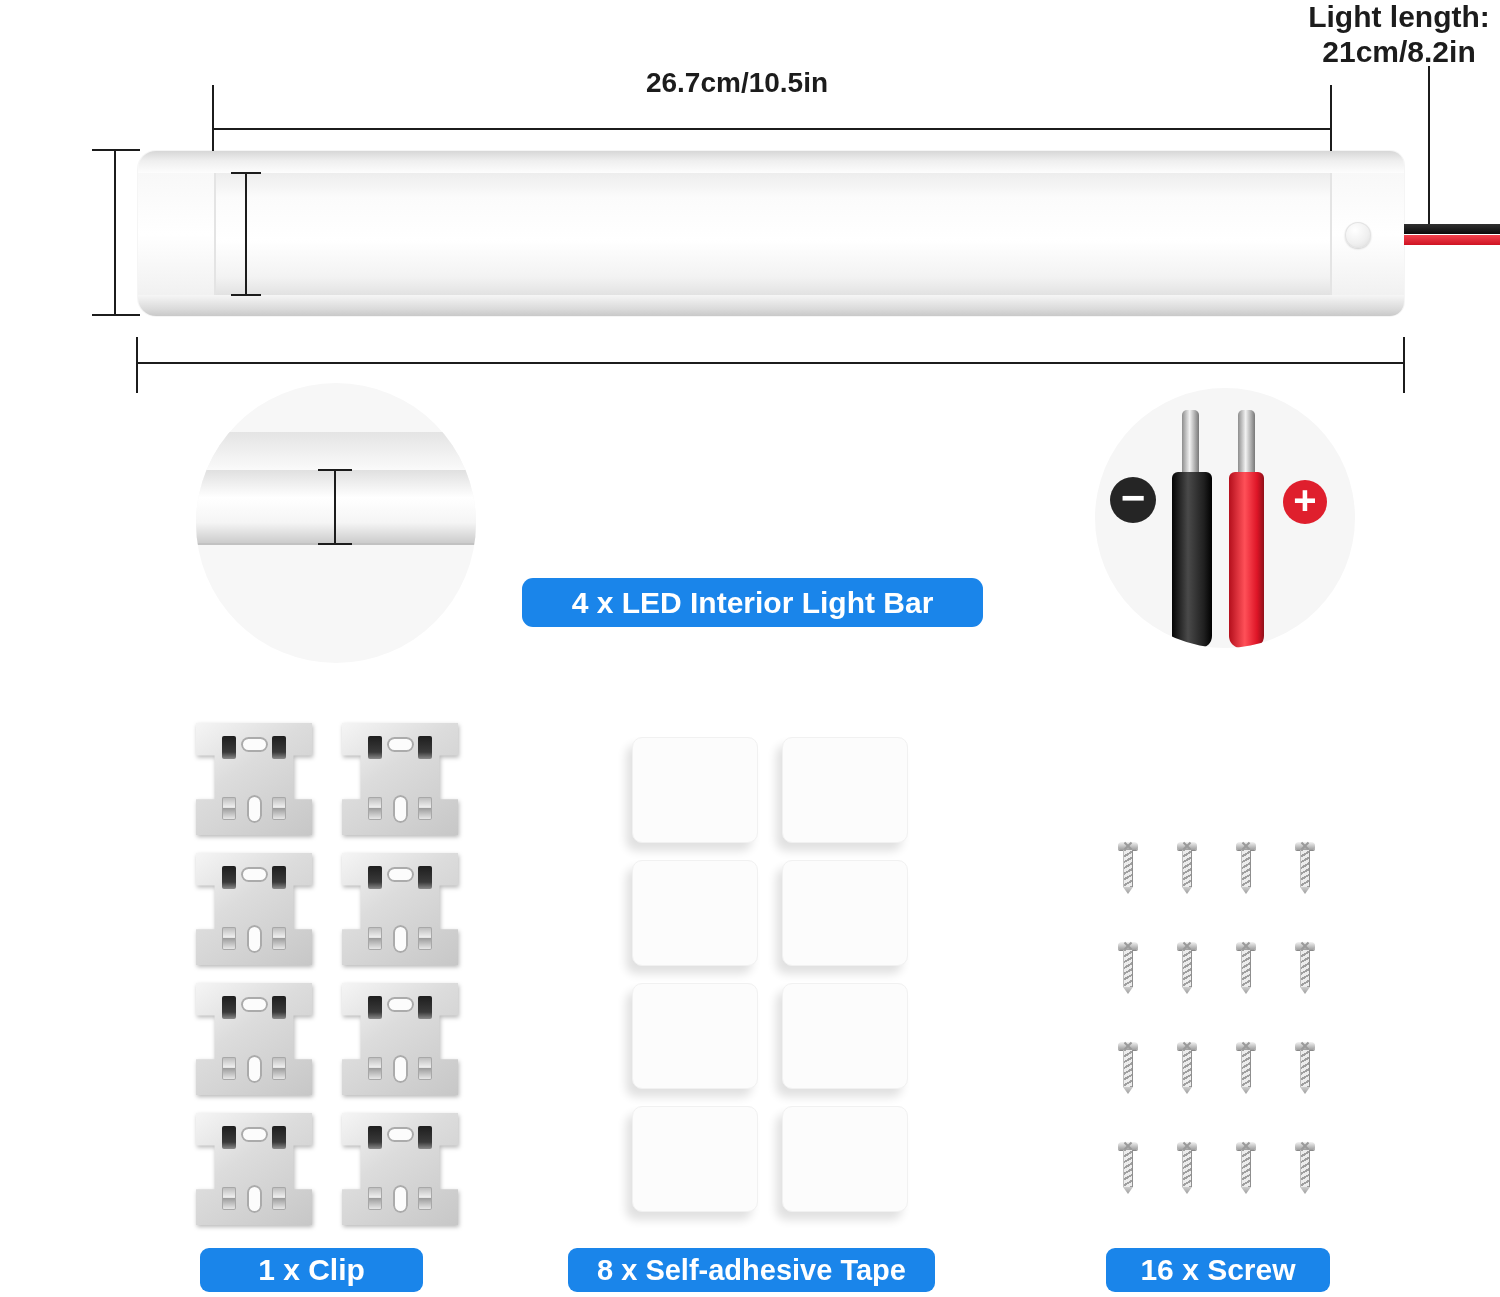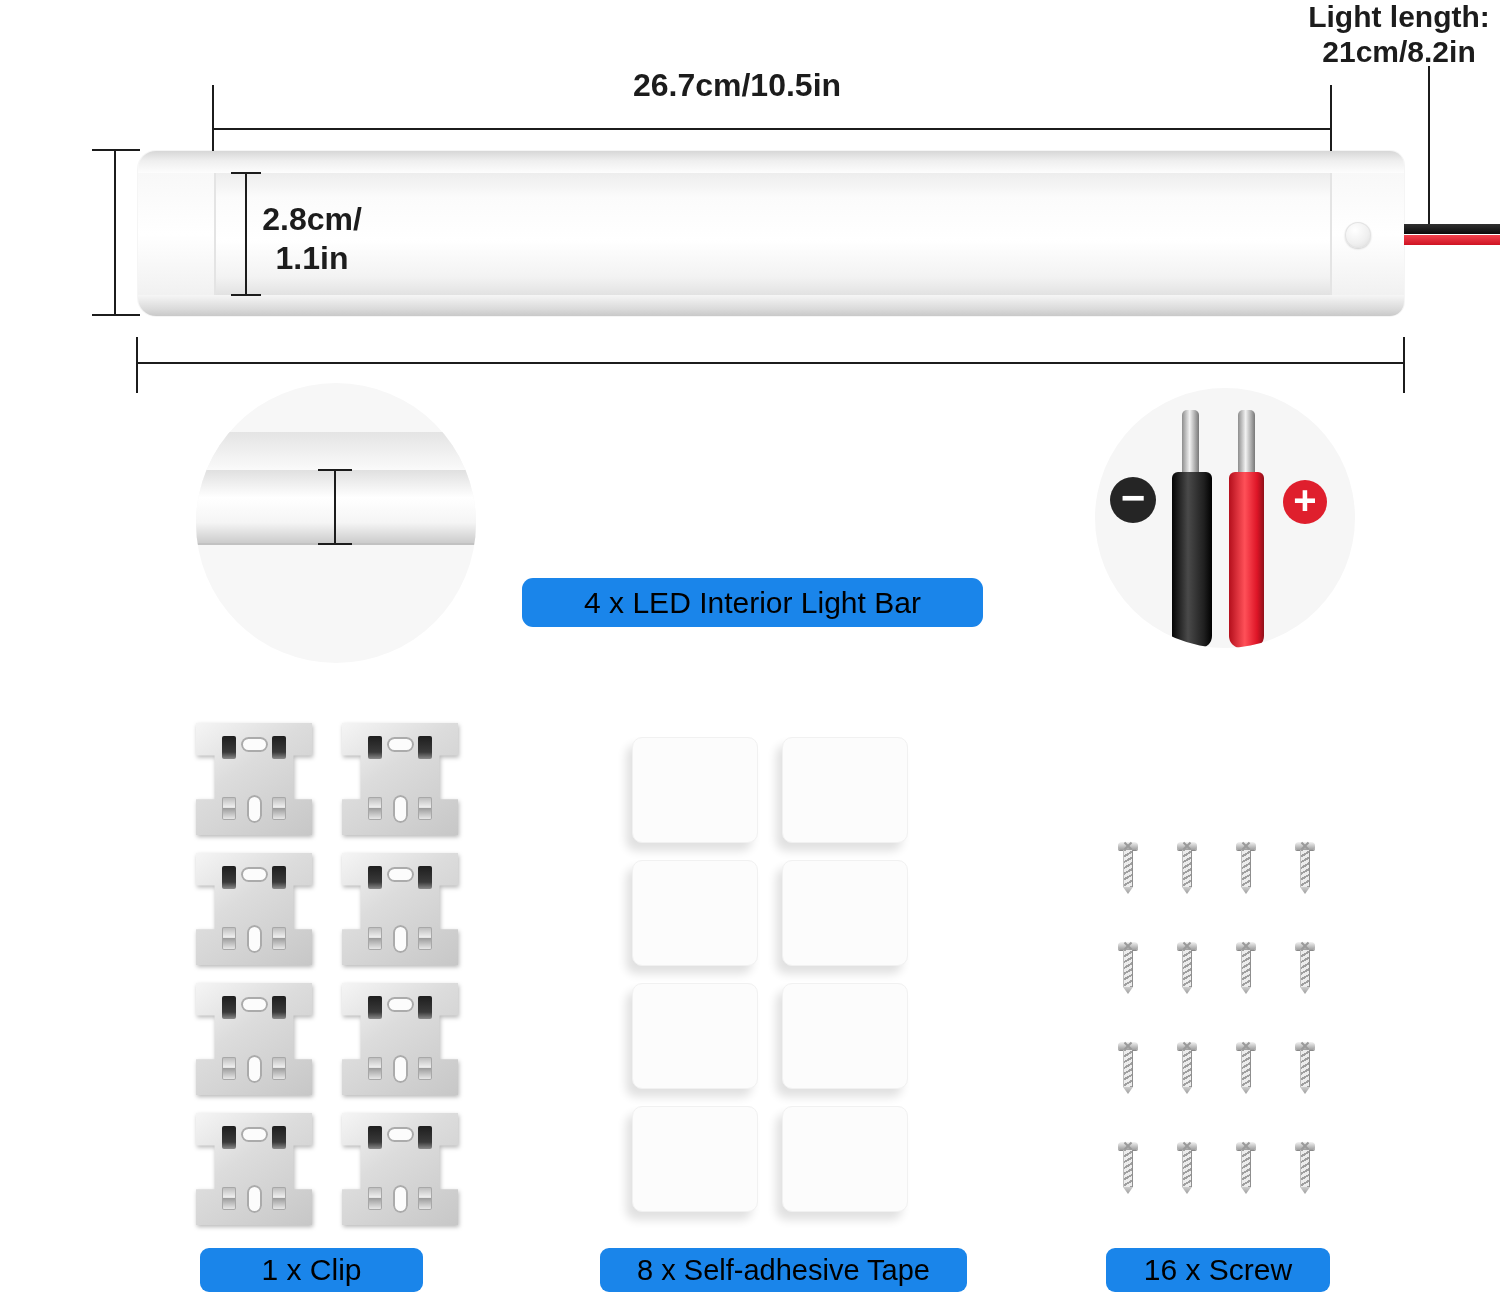--- a/index.html
+++ b/index.html
@@ -1,21 +1,21 @@
 <!DOCTYPE html>
 <html><head>
 <meta charset="utf-8">
 <style>
   html,body{margin:0;padding:0;background:#fff;}
   body{font-family:"Liberation Sans",sans-serif;}
   #stage{position:relative;width:1500px;height:1297px;background:#ffffff;overflow:hidden;}
 
   
   .dim{position:absolute;background:#1c1c1c;}
-  .txt{position:absolute;font-weight:bold;color:#1c1c1c;font-size:32px;line-height:1.22;}
+  .txt{position:absolute;font-weight:bold;color:#1c1c1c;font-size:28px;line-height:1.22;}
   .txt.center{text-align:center;}
 
   
   #bar{position:absolute;left:138px;top:151px;width:1266px;height:165px;border-radius:18px 14px 14px 18px;overflow:hidden;background:#fff;box-shadow:0 0 0 1px rgba(0,0,0,0.04);}
   .bar-top{position:absolute;top:0;left:0;right:0;height:22px;background:linear-gradient(180deg,#d7d7d7 0%,#efefef 45%,#fdfdfd 100%);}
   .bar-bottom{position:absolute;bottom:0;left:0;right:0;height:21px;background:linear-gradient(180deg,#f6f6f6 0%,#d9d9d9 70%,#c9c9c9 100%);}
   .bar-lens{position:absolute;left:76px;top:22px;width:1118px;height:122px;background:linear-gradient(180deg,#ededed 0%,#fbfbfb 20%,#ffffff 55%,#f3f3f3 85%,#e2e2e2 100%);}
   .bar-cap{position:absolute;top:22px;height:122px;background:linear-gradient(180deg,#f8f8f8,#ffffff 50%,#f1f1f1);}
   #cap-left{left:0;width:76px;border-right:2px solid #e4e4e4;}
   #cap-right{right:0;width:72px;border-left:2px solid #e4e4e4;}
@@ -38,24 +38,24 @@
   #tip-black{left:87px;}
   #tip-red{left:143px;}
   .wire-body{position:absolute;top:84px;height:176px;border-radius:6px 6px 12px 12px;}
   #wirebody-black{left:77px;width:40px;background:linear-gradient(90deg,#050505,#4a4a4a 40%,#1f1f1f 80%,#000000);}
   #wirebody-red{left:134px;width:35px;background:linear-gradient(90deg,#b40f1c,#ff5058 45%,#de1527 80%,#90101a);}
   .badge{position:absolute;border-radius:50%;display:flex;align-items:center;justify-content:center;color:#fff;font-weight:bold;}
   #badge-minus{left:15px;top:89px;width:46px;height:46px;background:#252525;font-size:42px;padding-bottom:4px;box-sizing:border-box;}
   #badge-plus{left:188px;top:92px;width:44px;height:44px;background:#df1f2d;font-size:40px;padding-bottom:3px;box-sizing:border-box;}
 
   
-  .pill{position:absolute;display:flex;align-items:center;justify-content:center;color:#000000;font-weight:normal;border-radius:9px;font-size:30px;}
+  .pill{position:absolute;display:flex;align-items:center;justify-content:center;color:#ffffff;font-weight:bold;border-radius:9px;font-size:30px;}
   #pill-main{left:522px;top:578px;width:461px;height:49px;border-radius:11px;}
   #pill-clip{left:200px;top:1248px;width:223px;height:44px;}
-  #pill-tape{left:600px;top:1248px;width:367px;height:44px;font-size:29px;}
+  #pill-tape{left:568px;top:1248px;width:367px;height:44px;font-size:29px;}
   #pill-screw{left:1106px;top:1248px;width:224px;height:44px;}
 
   
   .grid{position:absolute;display:grid;}
   #clips-grid{left:196px;top:723px;grid-template-columns:repeat(2,116px);gap:18px 30px;}
   #tape-grid{left:632px;top:737px;grid-template-columns:repeat(2,126px);gap:17px 24px;}
   #screw-grid{left:1118px;top:842px;grid-template-columns:repeat(4,20px);gap:48px 39px;}
 
   
   .clip-wrap{filter:drop-shadow(1px 2px 2px rgba(0,0,0,0.28));}
@@ -110,24 +110,20 @@
   <div class="wire-stub" id="stub-black"></div>
   <div class="wire-stub" id="stub-red"></div>
 
   <div class="dim" style="left:114px;top:150px;width:2px;height:166px;"></div>
   <div class="dim" style="left:92px;top:149px;width:48px;height:2px;"></div>
   <div class="dim" style="left:92px;top:314px;width:48px;height:2px;"></div>
 
   <div class="dim" style="left:245px;top:172px;width:2px;height:124px;"></div>
   <div class="dim" style="left:231px;top:172px;width:30px;height:2px;"></div>
   <div class="dim" style="left:231px;top:294px;width:30px;height:2px;"></div>
-  <div class="txt center" style="left:256px;top:200px;width:112px;">
-    <div>2.8cm/</div>
-    <div>1.1in</div>
-  </div>
 
   <div class="dim" style="left:137px;top:362px;width:1268px;height:2px;"></div>
   <div class="dim" style="left:136px;top:337px;width:2px;height:56px;"></div>
   <div class="dim" style="left:1403px;top:337px;width:2px;height:56px;"></div>
 
   <div class="circle" id="circle-left">
     <div class="profile-top"></div>
     <div class="profile-main"></div>
     <div class="dim" style="left:138px;top:87px;width:2px;height:75px;"></div>
     <div class="dim" style="left:122px;top:86px;width:34px;height:2px;"></div>

